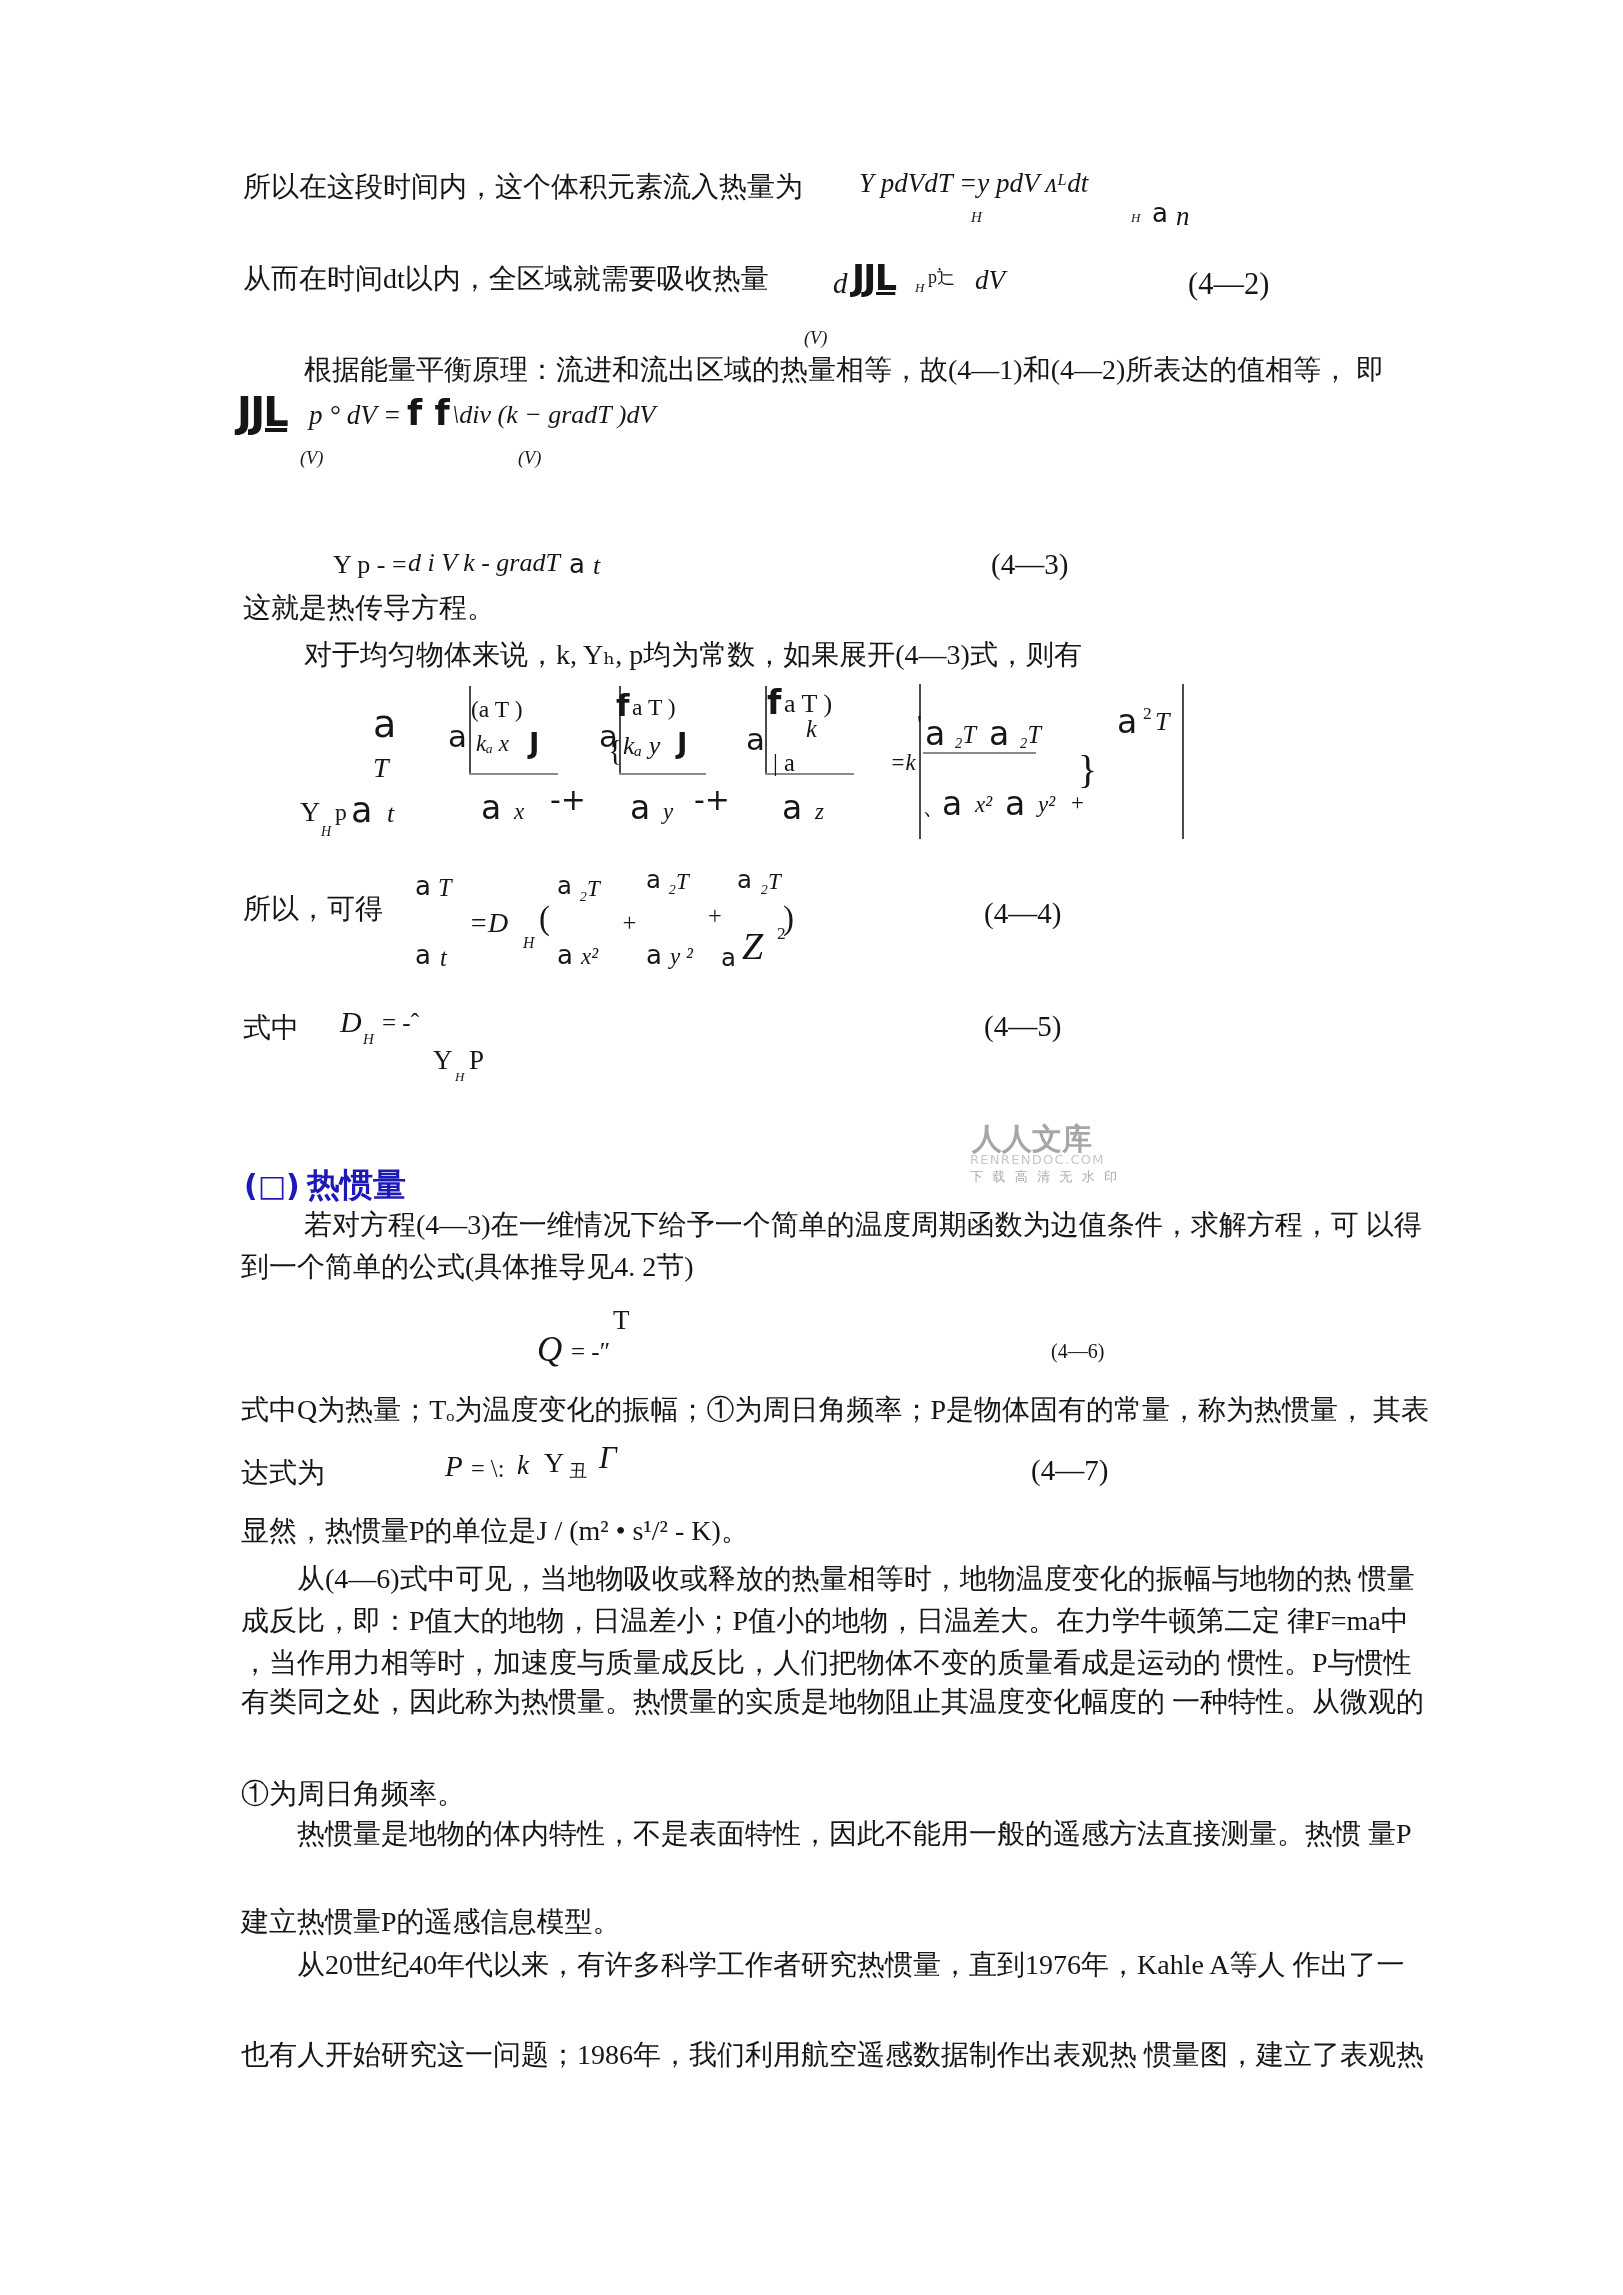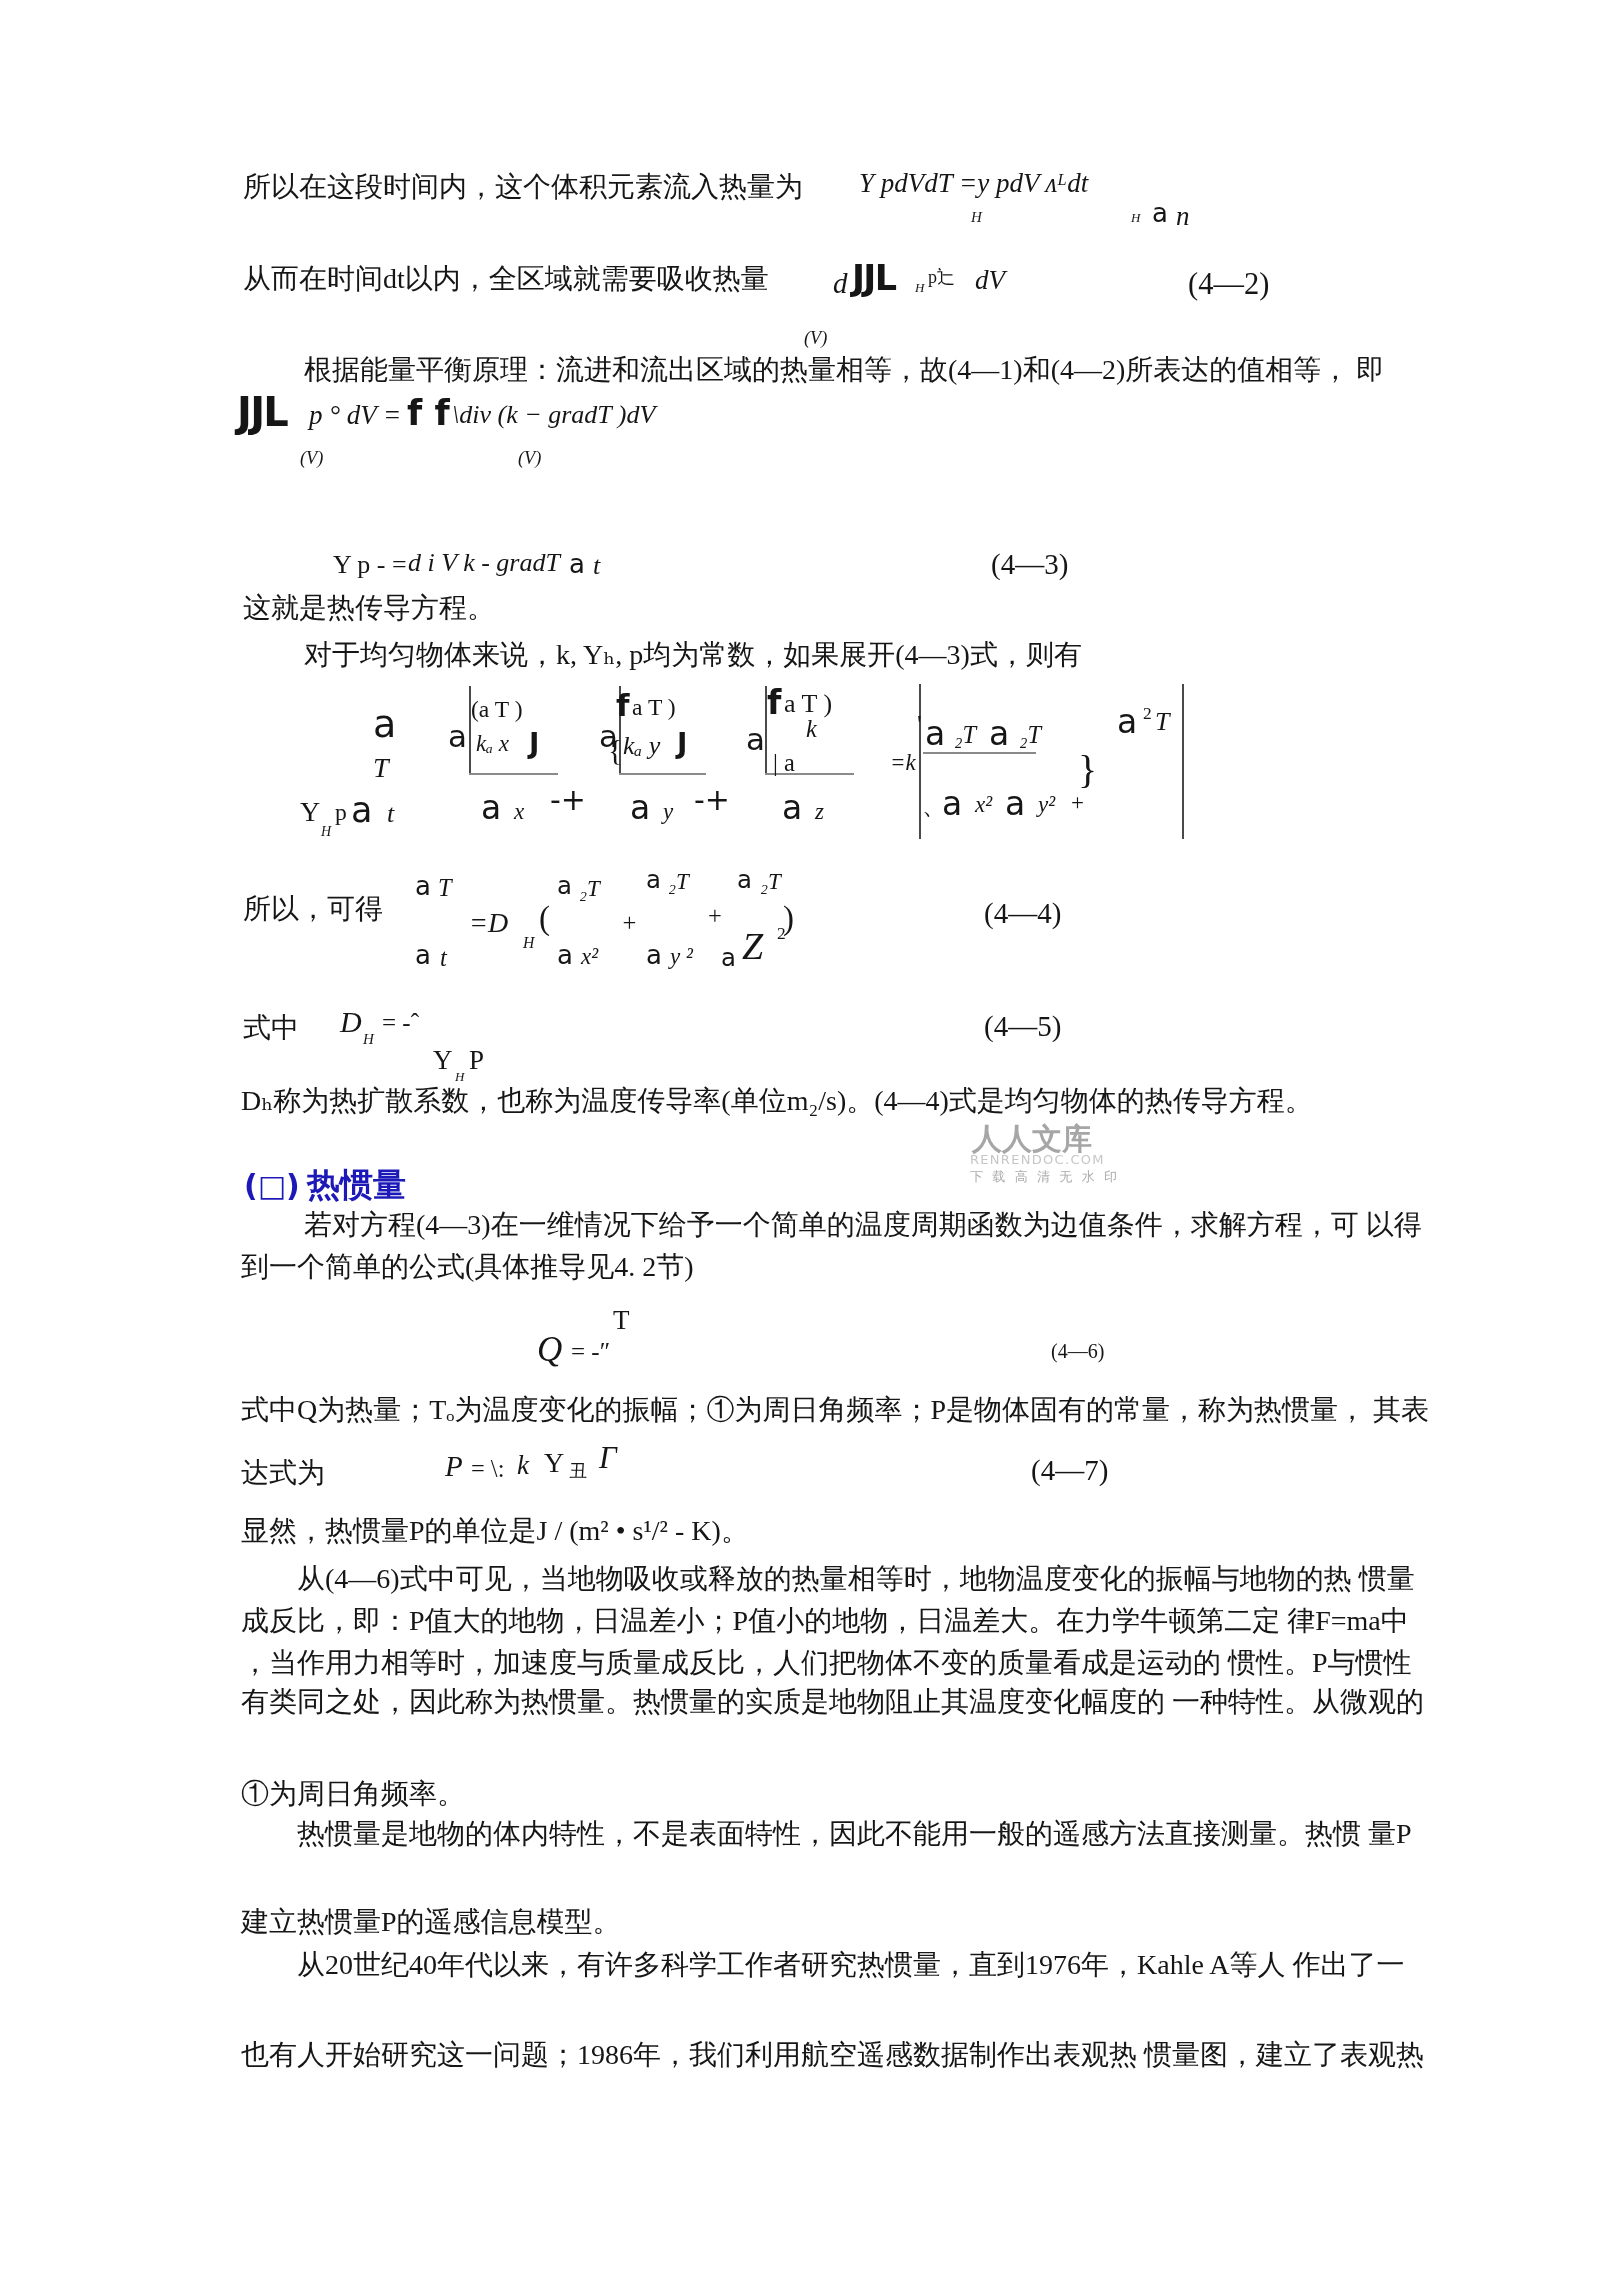--- a/index.html
+++ b/index.html
@@ -4,39 +4,38 @@
 <style>
   html,body{margin:0;padding:0;background:#e8e8e8;}
   .page{position:relative;width:1624px;height:2295px;background:#ffffff;margin:0 auto;overflow:hidden;
         font-family:"Liberation Serif","DejaVu Serif",serif;color:#161616;}
   .t{position:absolute;white-space:pre;line-height:1.15;}
   .cn{font-size:28px;}
   .fm{font-size:26px;}
   .it{font-style:italic;}
   .sans{font-family:"DejaVu Sans","Liberation Sans",sans-serif;}
   .b{font-weight:bold;}
-  .tight{letter-spacing:-1.7px;}
+  .tight{letter-spacing:-1.7px;text-decoration:underline;}
   .vbar{position:absolute;width:1.7px;background:#4a4a4a;}
   .hbar{position:absolute;height:1.7px;background:#8a8a8a;}
   .heading{font-family:"DejaVu Sans","Liberation Sans",sans-serif;font-weight:bold;}
   .wm{font-family:"DejaVu Sans","Liberation Sans",sans-serif;}
 </style>
 </head>
 <body>
 
 <div class="page">
 
   <div class="t cn" style="left:243px;top:171px">所以在这段时间内，这个体积元素流入热量为</div>
   <div class="t cn" style="left:243px;top:263px">从而在时间dt以内，全区域就需要吸收热量</div>
   <div class="t cn" style="left:304px;top:354px">根据能量平衡原理：流进和流出区域的热量相等，故(4—1)和(4—2)所表达的值相等， 即</div>
   <div class="t cn" style="left:243px;top:592px">这就是热传导方程。</div>
   <div class="t cn" style="left:304px;top:639px">对于均匀物体来说，k, Yₕ, p均为常数，如果展开(4—3)式，则有</div>
   <div class="t cn" style="left:243px;top:893px">所以，可得</div>
   <div class="t cn" style="left:243px;top:1012px">式中</div>
-  <div class="t cn" style="left:241px;top:1085px">Dₕ称为热扩散系数，也称为温度传导率(单位m₂/s)。(4—4)式是均匀物体的热传导方程。</div>
   <div class="t cn" style="left:304px;top:1209px">若对方程(4—3)在一维情况下给予一个简单的温度周期函数为边值条件，求解方程，可 以得</div>
   <div class="t cn" style="left:241px;top:1251px">到一个简单的公式(具体推导见4. 2节)</div>
   <div class="t cn" style="left:241px;top:1394px">式中Q为热量；Tₒ为温度变化的振幅；①为周日角频率；P是物体固有的常量，称为热惯量， 其表</div>
   <div class="t cn" style="left:241px;top:1457px">达式为</div>
   <div class="t cn" style="left:241px;top:1515px">显然，热惯量P的单位是J / (m² • s¹/² - K)。</div>
   <div class="t cn" style="left:297px;top:1563px">从(4—6)式中可见，当地物吸收或释放的热量相等时，地物温度变化的振幅与地物的热 惯量</div>
   <div class="t cn" style="left:241px;top:1605px">成反比，即：P值大的地物，日温差小；P值小的地物，日温差大。在力学牛顿第二定 律F=ma中</div>
   <div class="t cn" style="left:241px;top:1686px">有类同之处，因此称为热惯量。热惯量的实质是地物阻止其温度变化幅度的 一种特性。从微观的</div>
   <div class="t cn" style="left:241px;top:1647px">，当作用力相等时，加速度与质量成反比，人们把物体不变的质量看成是运动的 惯性。P与惯性</div>
   <div class="t cn" style="left:241px;top:1778px">①为周日角频率。</div>

